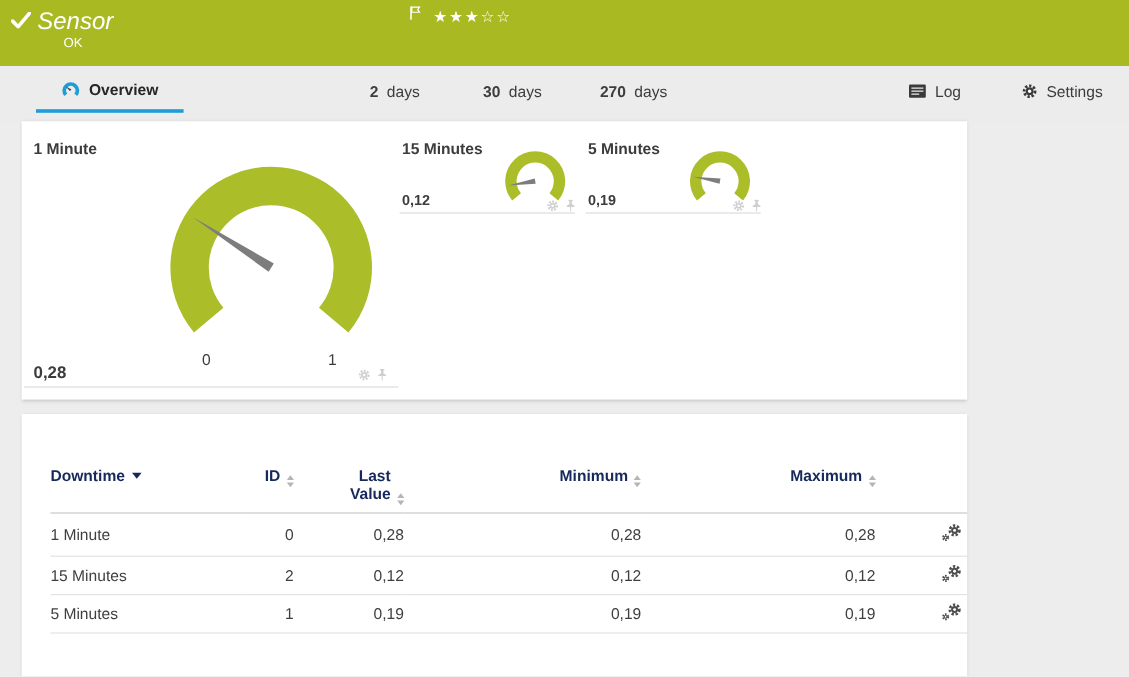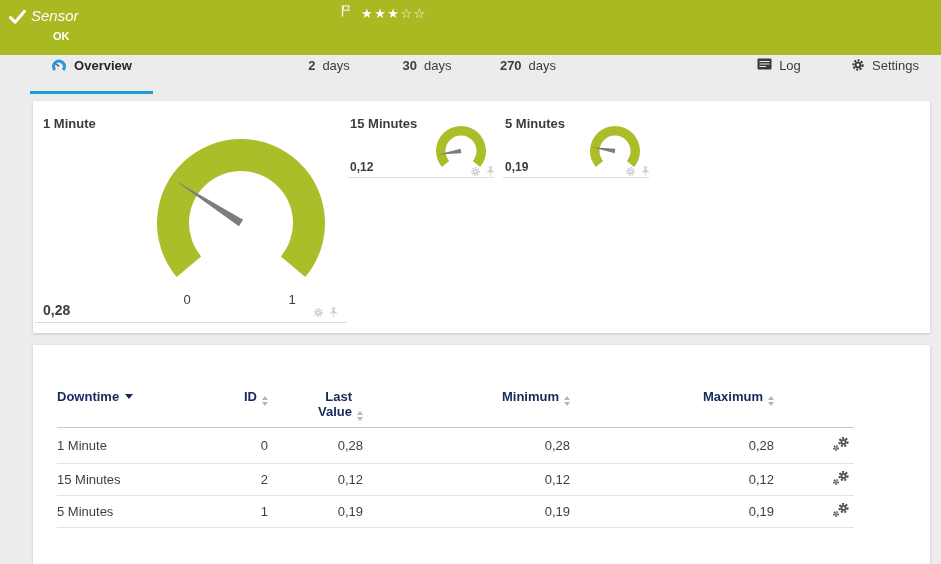--- a/index.html
+++ b/index.html
@@ -11,38 +11,38 @@
   *{box-sizing:border-box;margin:0;padding:0}
   html,body{width:941px;height:564px}
   body{
     position:relative;overflow:hidden;background:#ededed;
     font-family:"Liberation Sans",sans-serif;color:#3c3c3c;
   }
   svg{display:block}
   
   .topbar{position:absolute;left:0;top:0;width:941px;height:55px;background:var(--c-header);color:#fff}
   .check{position:absolute;left:9px;top:10px;width:17px;height:14px;color:#fff}
-  .kind{position:absolute;left:31px;top:7px;font-size:15px;font-style:italic}
+  .kind{position:absolute;left:31px;top:7px;font-size:20px;font-style:italic}
   .sensor-title{position:absolute;left:88px;top:6px;font-size:17px;font-weight:bold}
   .flag{position:absolute;left:341px;top:5px;width:10px;height:12px;color:#fff}
   .stars{position:absolute;left:361px;top:6px;font-size:13px;letter-spacing:1.5px;cursor:pointer}
-  .status{position:absolute;left:53px;top:30px;font-size:11px;font-weight:bold}
+  .status{position:absolute;left:53px;top:30px;font-size:11px;font-weight:normal}
   
   .tabbar{position:absolute;left:0;top:55px;width:941px;height:46px;background:#ececec}
-  .tab{position:absolute;top:3px;height:36px;display:flex;align-items:flex-start;justify-content:center;gap:7px;
+  .tab{position:absolute;top:3px;height:36px;display:flex;align-items:center;justify-content:center;gap:7px;
        font-size:13px;color:#3d3d3d;cursor:pointer}
   .tab.active{border-bottom:3px solid var(--c-accent);font-weight:bold;color:#262626}
   .tnum{font-weight:bold}
   .ticon{width:16px;height:16px}
   .licon{width:19px;height:13px}
   .hicon{width:16px;height:14px}
   .logicon{width:15px;height:12px}
   .gicon{width:14px;height:14px;color:#3a3a3a}
   
-  .panel{position:absolute;left:33px;width:897px;background:#fff;box-shadow:0 1px 3px rgba(0,0,0,.18)}
+  .panel{position:absolute;left:18px;width:788px;background:#fff;box-shadow:0 1px 3px rgba(0,0,0,.18)}
   #panel-gauges{top:101px;height:232px}
   #panel-table{top:345px;height:219px}
   
   .wtitle{position:absolute;font-size:13px;font-weight:bold;color:#3c3c3c}
   .wvalue{position:absolute;font-size:14px;font-weight:bold;color:#3c3c3c}
   .wvalue.small{font-size:12px}
   .whr{position:absolute;height:1px;background:#dcdcdc}
   .wicons{position:absolute;display:flex;gap:4px;color:#cfcfcf}
   .wicons svg{width:11px;height:11px;cursor:pointer}
   .gauge{position:absolute}

